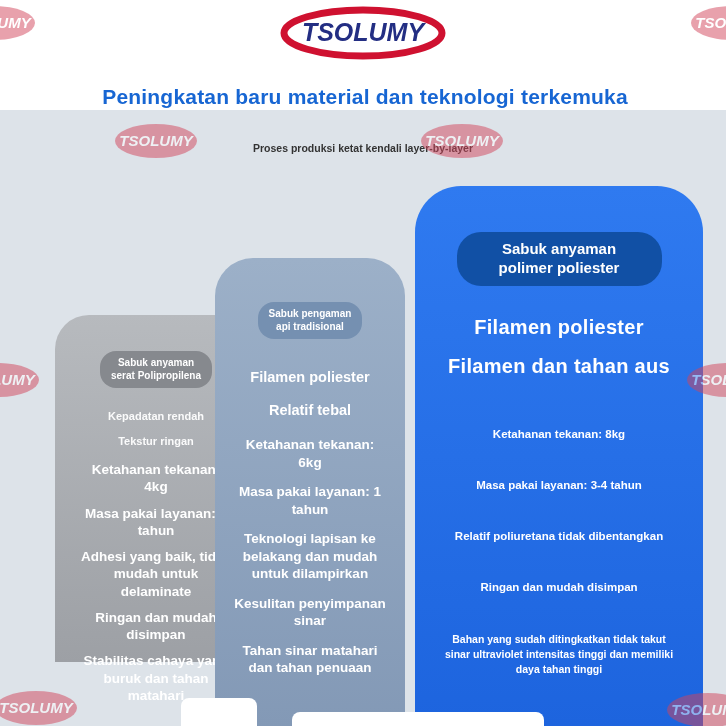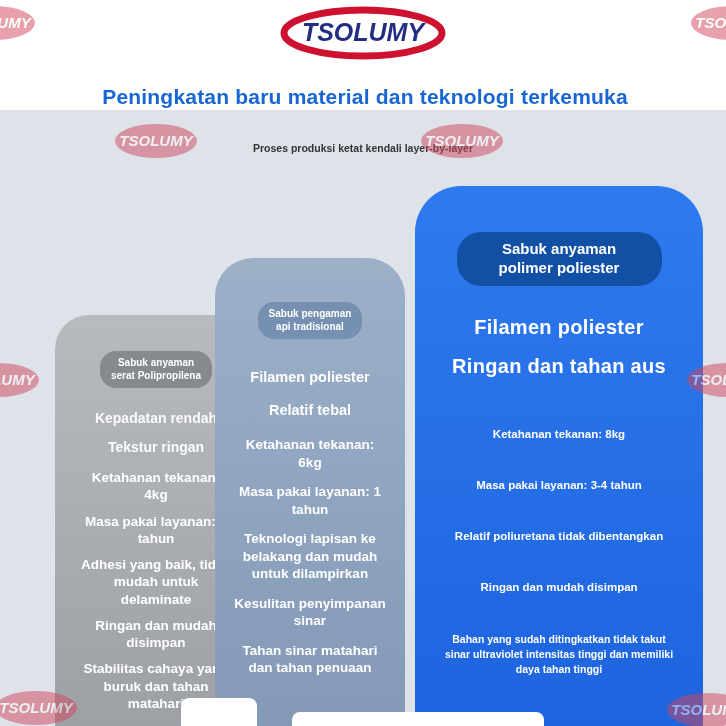--- a/index.html
+++ b/index.html
@@ -23,21 +23,21 @@
     position:absolute;top:142px;left:0;width:726px;
     text-align:center;font-size:10.5px;font-weight:bold;color:#333;z-index:5;
   }
 
   .watermark{position:absolute;opacity:.5;z-index:60;pointer-events:none;}
 
   .card{
     position:absolute;box-sizing:border-box;text-align:center;color:#fff;
   }
   .card-gray{
-    left:55px;top:315px;width:202px;height:411px;z-index:10;
+    left:55px;top:315px;width:202px;height:347px;z-index:10;
     background:linear-gradient(180deg,#b7babe,#9da0a5);
     border-radius:34px 34px 0 0;
     padding:36px 25px 12px;
   }
   .card-steel{
     left:215px;top:258px;width:190px;height:468px;z-index:20;
     background:linear-gradient(180deg,#9cb0c8,#8399b6);
     border-radius:38px 38px 0 0;
     padding:44px 18px 0;
   }
@@ -49,21 +49,21 @@
   }
 
   .badge{
     display:block;margin:0 auto;box-sizing:content-box;
     font-weight:bold;color:#fff;line-height:1.25;
   }
   .badge-gray{background:#86898e;font-size:10px;width:96px;padding:6px 8px;border-radius:16px;margin-bottom:22px;}
   .badge-steel{background:#7590b1;font-size:10px;width:88px;padding:6px 8px;border-radius:16px;margin-bottom:30px;}
   .badge-blue{background:#1150a5;font-size:15px;width:149px;padding:8px 28px;border-radius:24px;margin-bottom:30px;line-height:1.25;}
 
-  .sm{font-size:14px;font-weight:bold;margin:0 0 13px;opacity:.95;}
+  .sm{font-size:11px;font-weight:bold;margin:0 0 13px;opacity:.95;}
   .card-gray .feat{font-size:13.5px;font-weight:bold;line-height:1.28;margin:0 0 9px;}
   .card-gray .feat.first{margin-top:14px;}
 
   .card-steel .lead{font-size:14.5px;font-weight:bold;margin:0 0 17px;}
   .card-steel .feat{font-size:13.5px;font-weight:bold;line-height:1.3;margin:0 0 12px;}
   .card-steel .feat.first{margin-top:18px;}
 
   .card-blue .lead{font-size:20px;font-weight:bold;margin:0 0 16px;letter-spacing:.3px;}
   .card-blue .feat{font-size:11.5px;font-weight:bold;margin:0 0 39px;}
   .card-blue .feat.first{margin-top:50px;}
@@ -159,21 +159,21 @@
     <div class="feat first">Ketahanan tekanan: 6kg</div>
     <div class="feat">Masa pakai layanan: 1 tahun</div>
     <div class="feat">Teknologi lapisan ke belakang dan mudah untuk dilampirkan</div>
     <div class="feat">Kesulitan penyimpanan sinar</div>
     <div class="feat">Tahan sinar matahari dan tahan penuaan</div>
   </section>
 
   <section class="card card-blue">
     <div class="badge badge-blue">Sabuk anyaman polimer poliester</div>
     <div class="lead">Filamen poliester</div>
-    <div class="lead">Ringan dan tahan aus</div>
+    <div class="lead">Filamen dan tahan aus</div>
     <div class="feat first">Ketahanan tekanan: 8kg</div>
     <div class="feat">Masa pakai layanan: 3-4 tahun</div>
     <div class="feat">Relatif poliuretana tidak dibentangkan</div>
     <div class="feat">Ringan dan mudah disimpan</div>
     <div class="feat last">Bahan yang sudah ditingkatkan tidak takut sinar ultraviolet intensitas tinggi dan memiliki daya tahan tinggi</div>
   </section>
 
   <div class="bottom-strip strip-left"></div>
   <div class="bottom-strip strip-center"></div>
 

